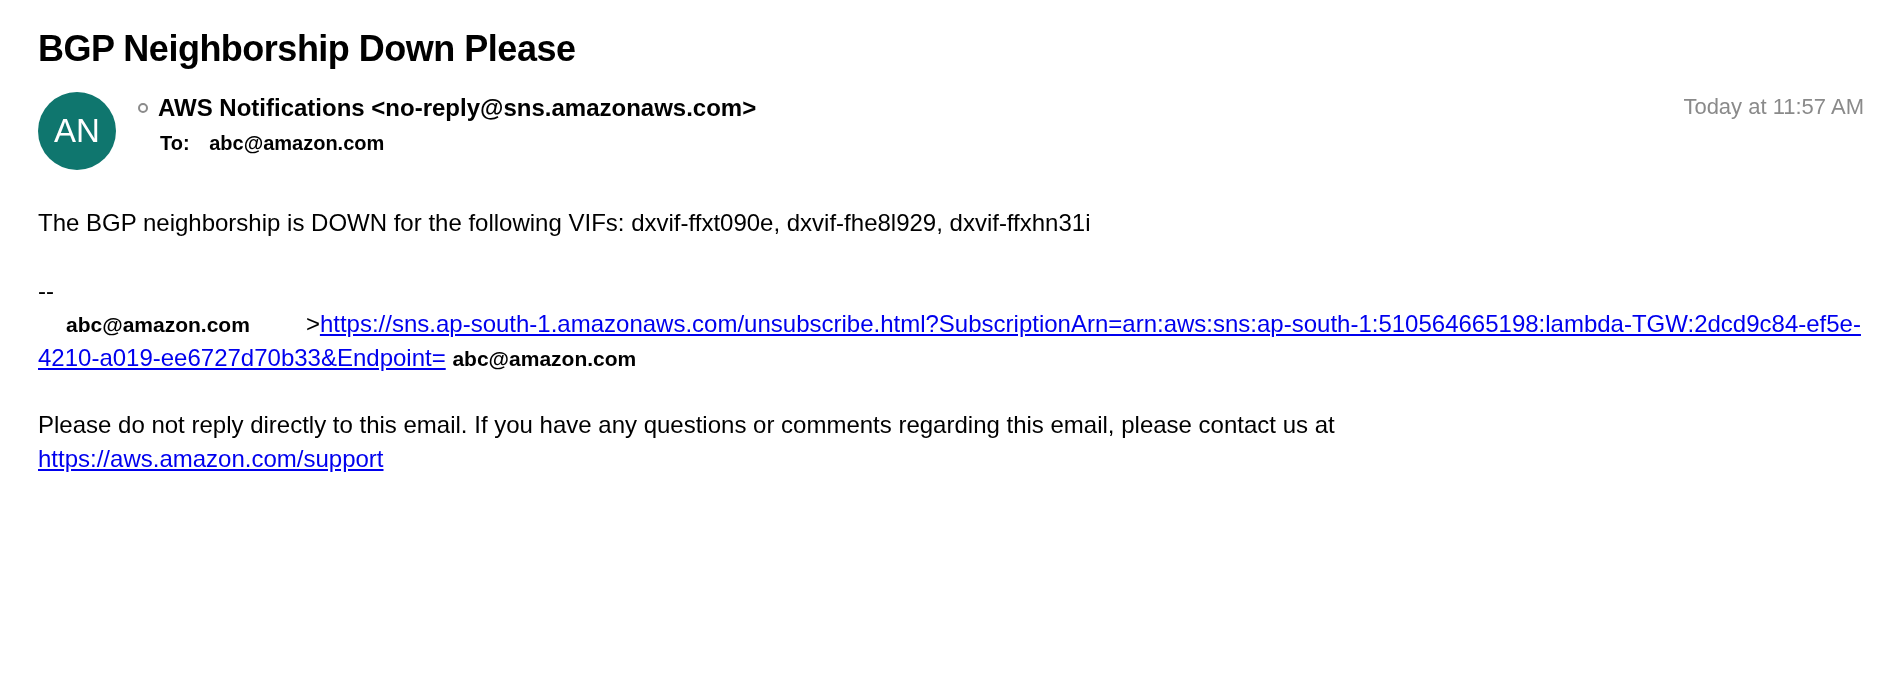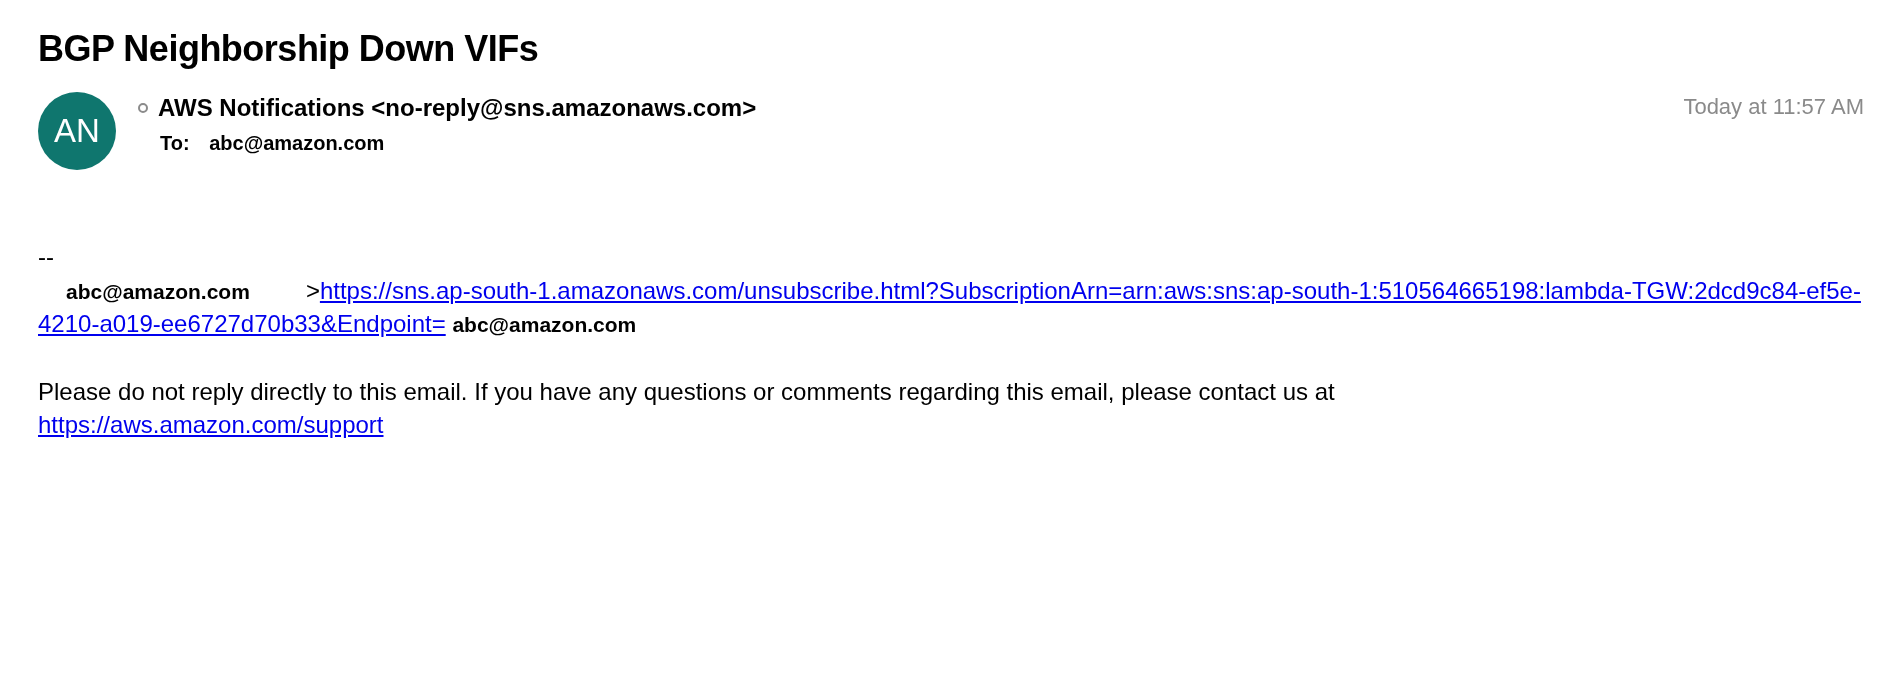--- a/index.html
+++ b/index.html
@@ -100,41 +100,42 @@
       font-weight: 700;
       font-size: 21px;
     }
     .unsub-wrap {
       line-height: 1.4;
     }
   </style>
 </head>
 <body>
 
-<h1 class="subject">BGP Neighborship Down VIFs</h1>
+<h1 class="subject">BGP Neighborship Down Please</h1>
 
 <div class="header-row">
   <div class="avatar">
     <span>AN</span>
   </div>
   <div class="meta-block">
     <div class="from-line">
       <span class="bullet-icon"></span>
       <span class="from-text">AWS Notifications &lt;no-reply@sns.amazonaws.com&gt;</span>
     </div>
     <div class="to-line">
       <span class="to-label">To:</span>
       <span class="to-value">abc@amazon.com</span>
     </div>
   </div>
   <div class="timestamp">Today at 11:57 AM</div>
 </div>
 
 <div class="body-content">
 
+  <div class="body-para">The BGP neighborship is DOWN for the following VIFs: dxvif-ffxt090e, dxvif-fhe8l929, dxvif-ffxhn31i</div>
 
   <div class="spacer"></div>
 
   <div class="body-para">--</div>
 
 
   <div class="unsub-wrap">
     <span style="display:inline-block; width:28px;"></span><span class="inline-bold">abc@amazon.com</span><span style="display:inline-block; width:56px;"></span><span>&gt;</span><a class="link">https://sns.ap-south-1.amazonaws.com/unsubscribe.html?SubscriptionArn=arn:aws:sns:ap-south-1:510564665198:lambda-TGW:2dcd9c84-ef5e-4210-a019-ee6727d70b33&amp;Endpoint=</a><span> </span><span class="inline-bold">abc@amazon.com</span>
   </div>
 

